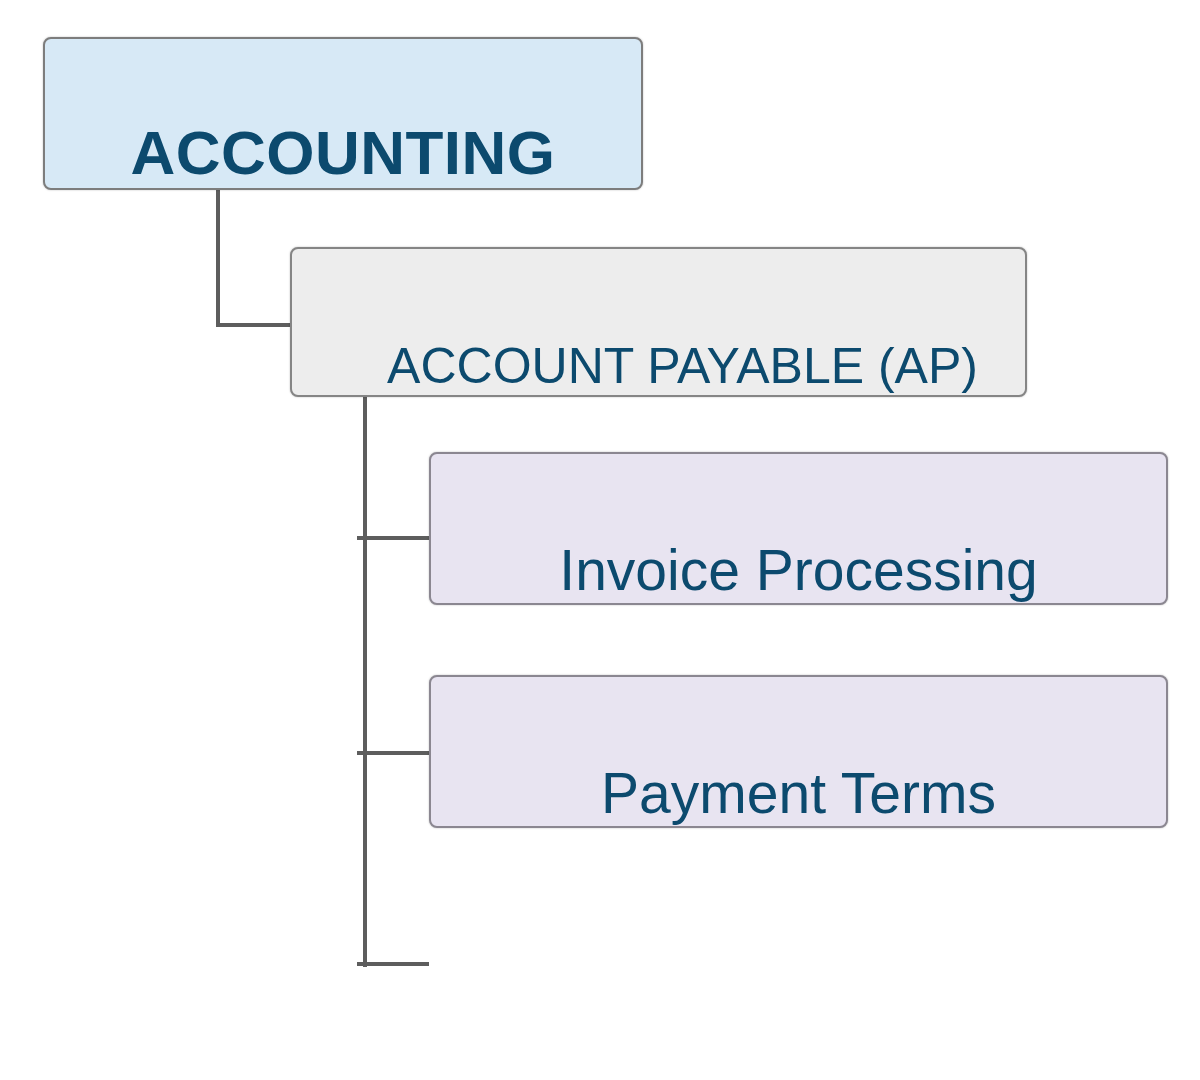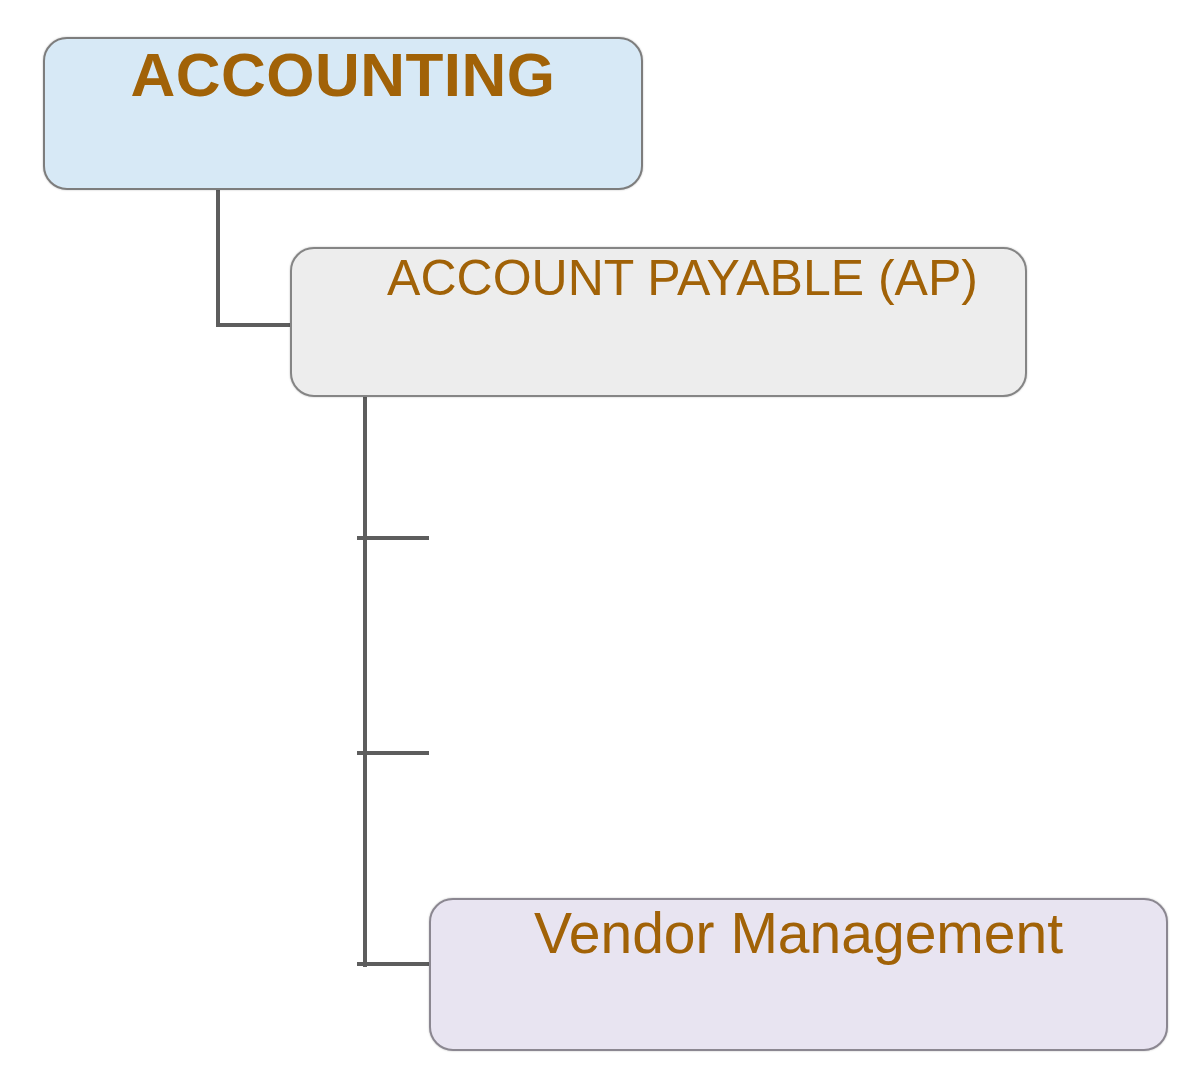--- a/index.html
+++ b/index.html
@@ -12,25 +12,25 @@
     position: relative;
     width: 1200px;
     height: 1080px;
     background: #ffffff;
     overflow: hidden;
   }
   .node {
     position: absolute;
     box-sizing: border-box;
     display: flex;
-    align-items: flex-start;
+    align-items: flex-end;
     justify-content: center;
-    border-radius: 24px;
+    border-radius: 8px;
     border: 2.5px solid #818181;
-    color: #a16207;
+    color: #0c4a6e;
     box-shadow: 0 0 2px rgba(0,0,0,0.28);
     white-space: nowrap;
   }
   .node-root {
     left: 43px; top: 37px;
     width: 600px; height: 153px;
     background: #d7e9f6;
     border-color: #7d7d7d;
     font-size: 62px;
     font-weight: bold;
@@ -80,19 +80,22 @@
   <div class="connector conn-b3"></div>
 
   <div class="node node-root" style="background: rgb(215, 233, 246);">
     <span>ACCOUNTING</span>
   </div>
 
   <div class="node node-l1" style="background: rgb(237, 237, 237);">
     <span>ACCOUNT PAYABLE (AP)</span>
   </div>
 
+  <div class="node node-leaf leaf-0" style="background: rgb(232, 228, 241);">
+    <span>Invoice Processing</span>
+  </div>
 
+  <div class="node node-leaf leaf-1" style="background: rgb(232, 228, 241);">
+    <span>Payment Terms</span>
+  </div>
 
-  <div class="node node-leaf leaf-2" style="background: rgb(232, 228, 241);">
-    <span>Vendor Management</span>
-  </div>
 
 </div>
 
 </body></html>

